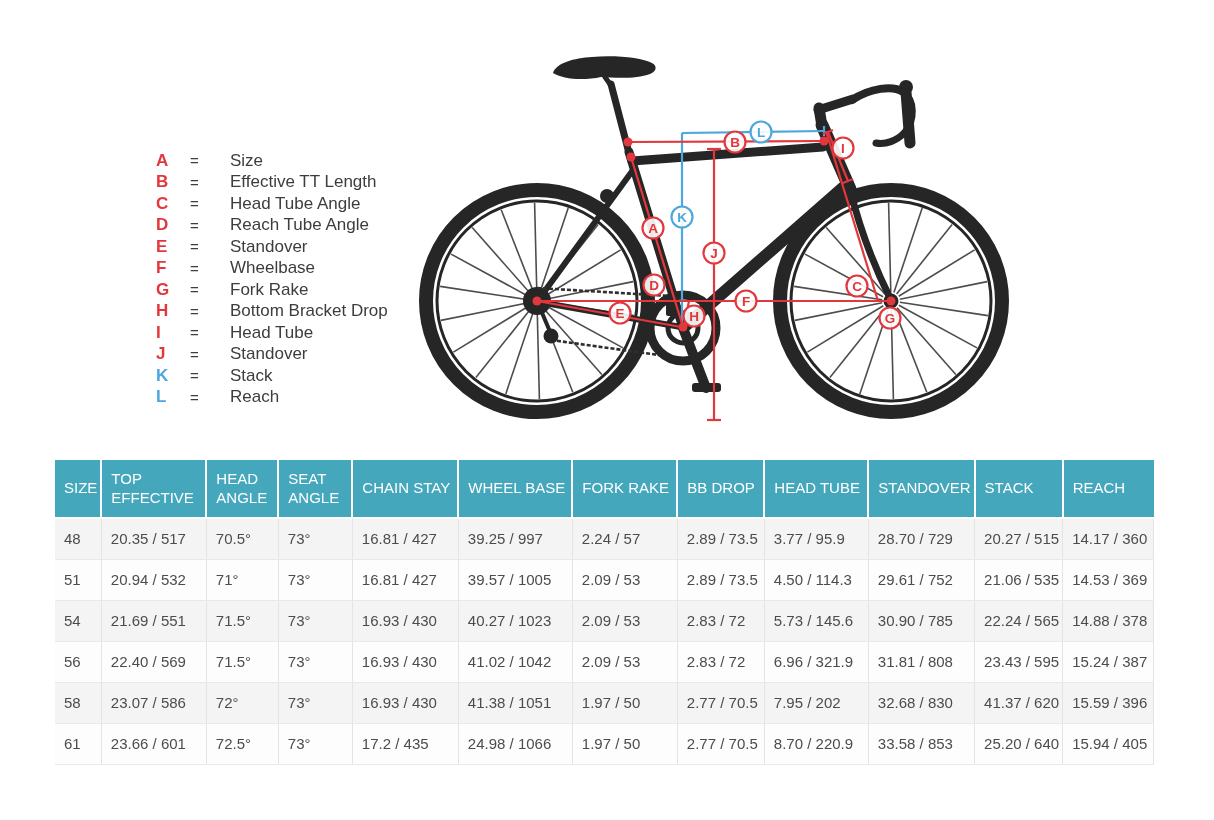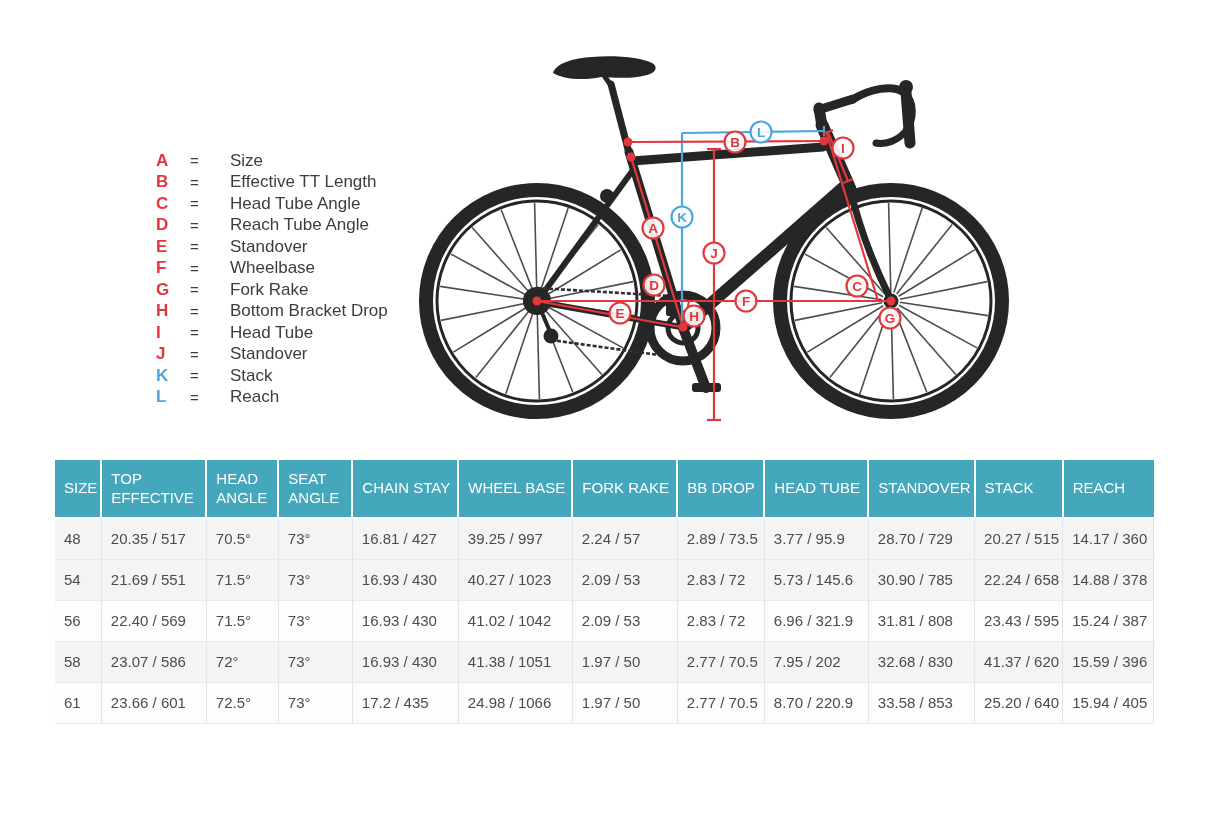--- a/index.html
+++ b/index.html
@@ -329,32 +329,46 @@
           <td>73°</td>
           <td>16.81 / 427</td>
           <td>39.25 / 997</td>
           <td>2.24 / 57</td>
           <td>2.89 / 73.5</td>
           <td>3.77 / 95.9</td>
           <td>28.70 / 729</td>
           <td>20.27 / 515</td>
           <td>14.17 / 360</td>
         </tr>
+        <tr class="even">
+          <td>51</td>
+          <td>20.94 / 532</td>
+          <td>71°</td>
+          <td>73°</td>
+          <td>16.81 / 427</td>
+          <td>39.57 / 1005</td>
+          <td>2.09 / 53</td>
+          <td>2.89 / 73.5</td>
+          <td>4.50 / 114.3</td>
+          <td>29.61 / 752</td>
+          <td>21.06 / 535</td>
+          <td>14.53 / 369</td>
+        </tr>
         <tr class="odd">
           <td>54</td>
           <td>21.69 / 551</td>
           <td>71.5°</td>
           <td>73°</td>
           <td>16.93 / 430</td>
           <td>40.27 / 1023</td>
           <td>2.09 / 53</td>
           <td>2.83 / 72</td>
           <td>5.73 / 145.6</td>
           <td>30.90 / 785</td>
-          <td>22.24 / 658</td>
+          <td>22.24 / 565</td>
           <td>14.88 / 378</td>
         </tr>
         <tr class="even">
           <td>56</td>
           <td>22.40 / 569</td>
           <td>71.5°</td>
           <td>73°</td>
           <td>16.93 / 430</td>
           <td>41.02 / 1042</td>
           <td>2.09 / 53</td>

